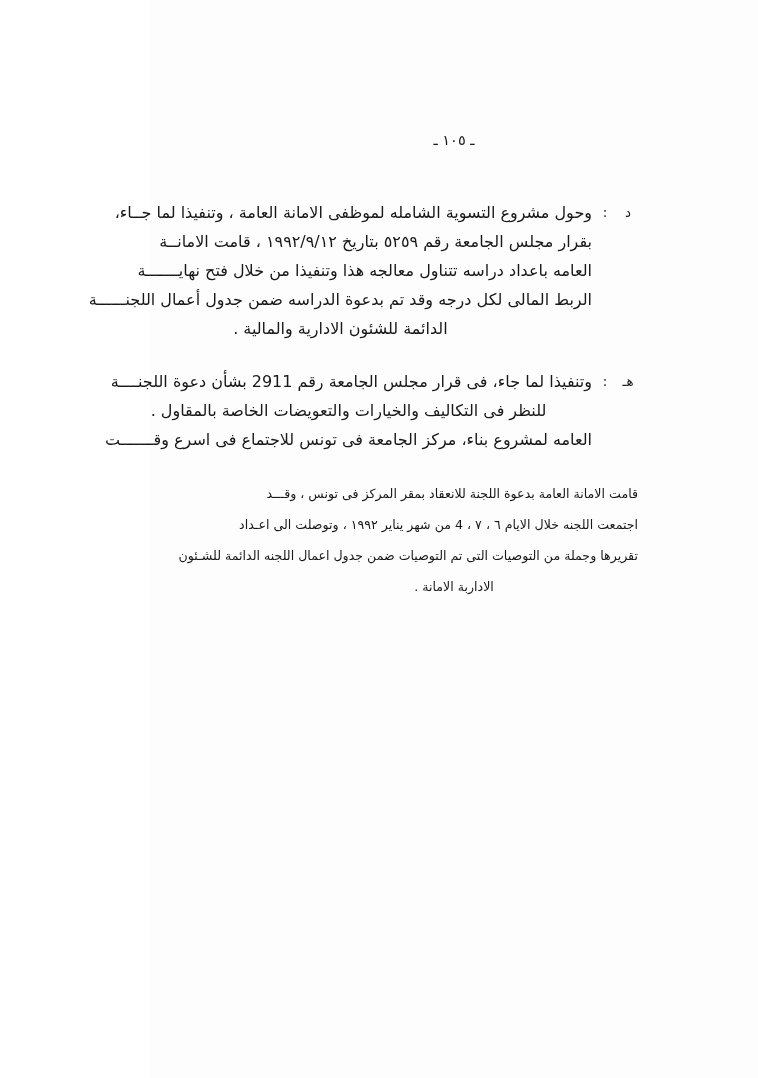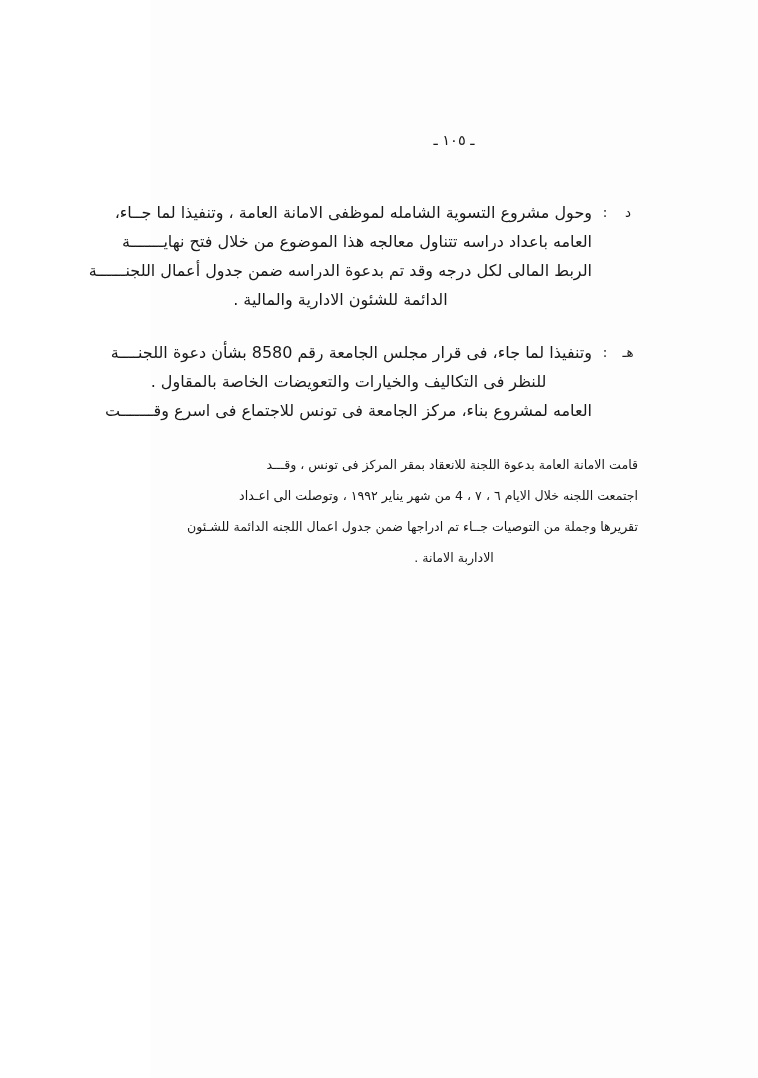--- a/index.html
+++ b/index.html
@@ -89,37 +89,38 @@
 
   <div class="page-number">ـ ١٠٥ ـ</div>
 
   <div class="content">
 
     <div class="block">
       <div class="marker">د</div>
       <div class="colon">:</div>
       <div class="lines">
         <div class="ln right">وحول مشروع التسوية الشامله لموظفى الامانة العامة ،  وتنفيذا لما جــاء،</div>
-        <div class="ln right">العامه باعداد دراسه تتناول معالجه هذا الموضوع من خلال فتح نهايـــــــة</div>
+        <div class="ln right">بقرار  مجلس الجامعة رقم ٥٢٥٩ بتاريخ ١٩٩٢/٩/١٢ ،   قامت الامانــة</div>
+        <div class="ln right">العامه باعداد دراسه تتناول معالجه هذا وتنفيذا من خلال فتح نهايـــــــة</div>
         <div class="ln right">الربط المالى لكل درجه   وقد تم بدعوة الدراسه ضمن جدول أعمال اللجنــــــة</div>
         <div class="ln left">الدائمة للشئون الادارية والمالية .</div>
       </div>
     </div>
 
     <div class="block">
       <div class="marker">هـ</div>
       <div class="colon">:</div>
       <div class="lines">
-        <div class="ln right">وتنفيذا لما جاء، فى قرار مجلس الجامعة رقم 8580 بشأن  دعوة اللجنــــة</div>
+        <div class="ln right">وتنفيذا لما جاء، فى قرار مجلس الجامعة رقم 2911 بشأن  دعوة اللجنــــة</div>
         <div class="ln left">للنظر فى التكاليف والخيارات والتعويضات الخاصة بالمقاول .</div>
         <div class="ln right">العامه لمشروع بناء، مركز الجامعة فى تونس للاجتماع  فى اسرع وقـــــــت</div>
       </div>
     </div>
 
     <div class="para-plain">
       <div class="ln right">قامت الامانة العامة بدعوة اللجنة للانعقاد بمقر المركز فى تونس ،   وقـــد</div>
       <div class="ln right">اجتمعت  اللجنه خلال الايام ٦ ، ٧ ، 4  من شهر يناير  ١٩٩٢ ،   وتوصلت الى اعـداد</div>
-      <div class="ln right">تقريرها وجملة من التوصيات جــاء تم  ادراجها  ضمن جدول اعمال اللجنه الدائمة للشـئون</div>
+      <div class="ln right">تقريرها وجملة من التوصيات التى تم  التوصيات  ضمن جدول اعمال اللجنه الدائمة للشـئون</div>
       <div class="ln left">الاداربة  الامانة .</div>
     </div>
 
   </div>
 </div>
 
 </body></html>

